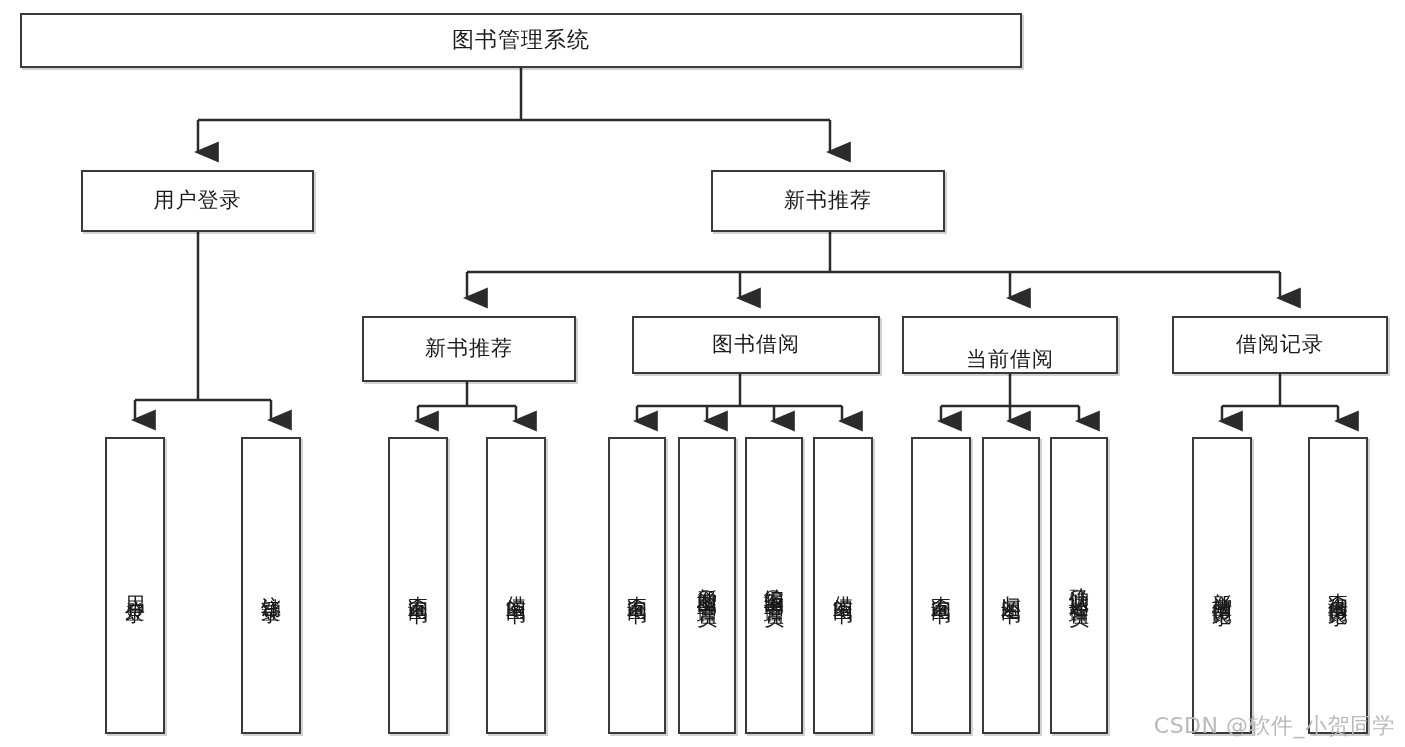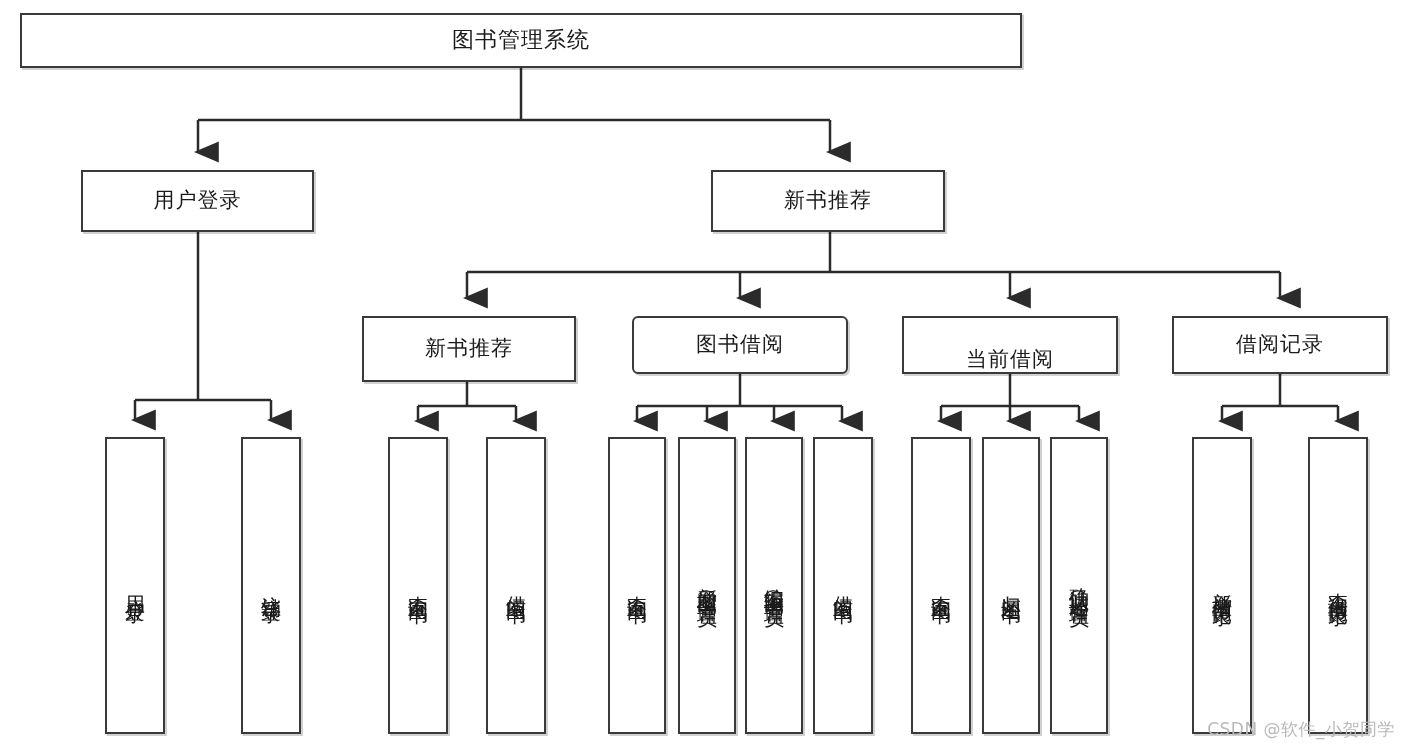--- a/index.html
+++ b/index.html
@@ -60,21 +60,21 @@
     text-orientation: upright;
     font-size: 20px;
     line-height: 1.45;
     letter-spacing: 3px;
     white-space: nowrap;
   }
   .watermark {
     position: absolute;
     right: 10px;
     bottom: 6px;
-    font-size: 17px;
+    font-size: 22px;
     color: #b9b9b9;
     z-index: 5;
     white-space: nowrap;
     letter-spacing: 0.5px;
   }
 </style>
 </head>
 <body>
 
 <div id="canvas">
@@ -137,21 +137,21 @@
   <div class="node horiz" style="left:81px; top:170px; width:233px; height:62px;">
     <span class="lbl">用户登录</span>
   </div>
   <div class="node horiz" style="left:711px; top:170px; width:234px; height:62px;">
     <span class="lbl">新书推荐</span>
   </div>
 
   <div class="node horiz" style="left:362px; top:316px; width:214px; height:66px;">
     <span class="lbl">新书推荐</span>
   </div>
-  <div class="node horiz" style="left:632px; top:316px; width:216px; height:58px;border-radius:6px;">
+  <div class="node horiz" style="left:632px; top:316px; width:248px; height:58px;">
     <span class="lbl">图书借阅</span>
   </div>
   <div class="node horiz" style="left:902px; top:316px; width:216px; height:58px;align-items:flex-end;">
     <span class="lbl">当前借阅</span>
   </div>
   <div class="node horiz" style="left:1172px; top:316px; width:216px; height:58px;">
     <span class="lbl">借阅记录</span>
   </div>
 
   <div class="node vert" style="left:105px; top:437px; width:60px; height:297px;">

